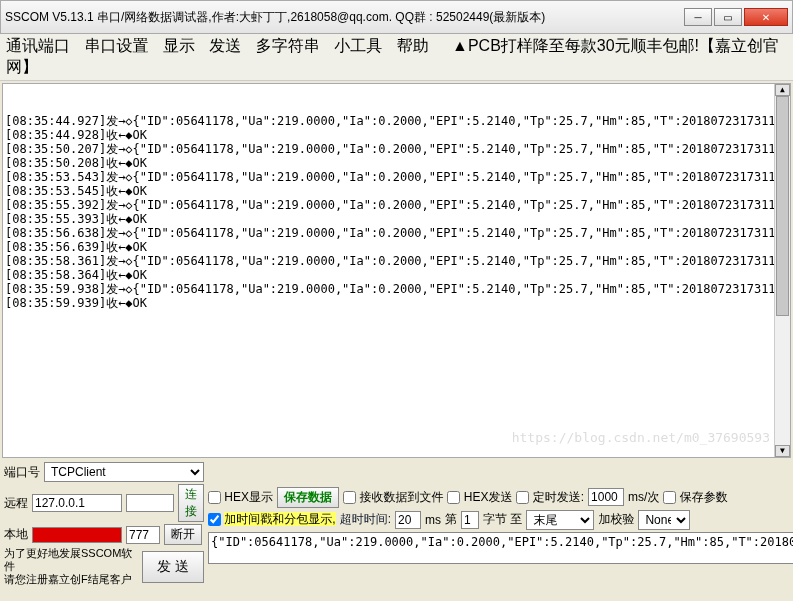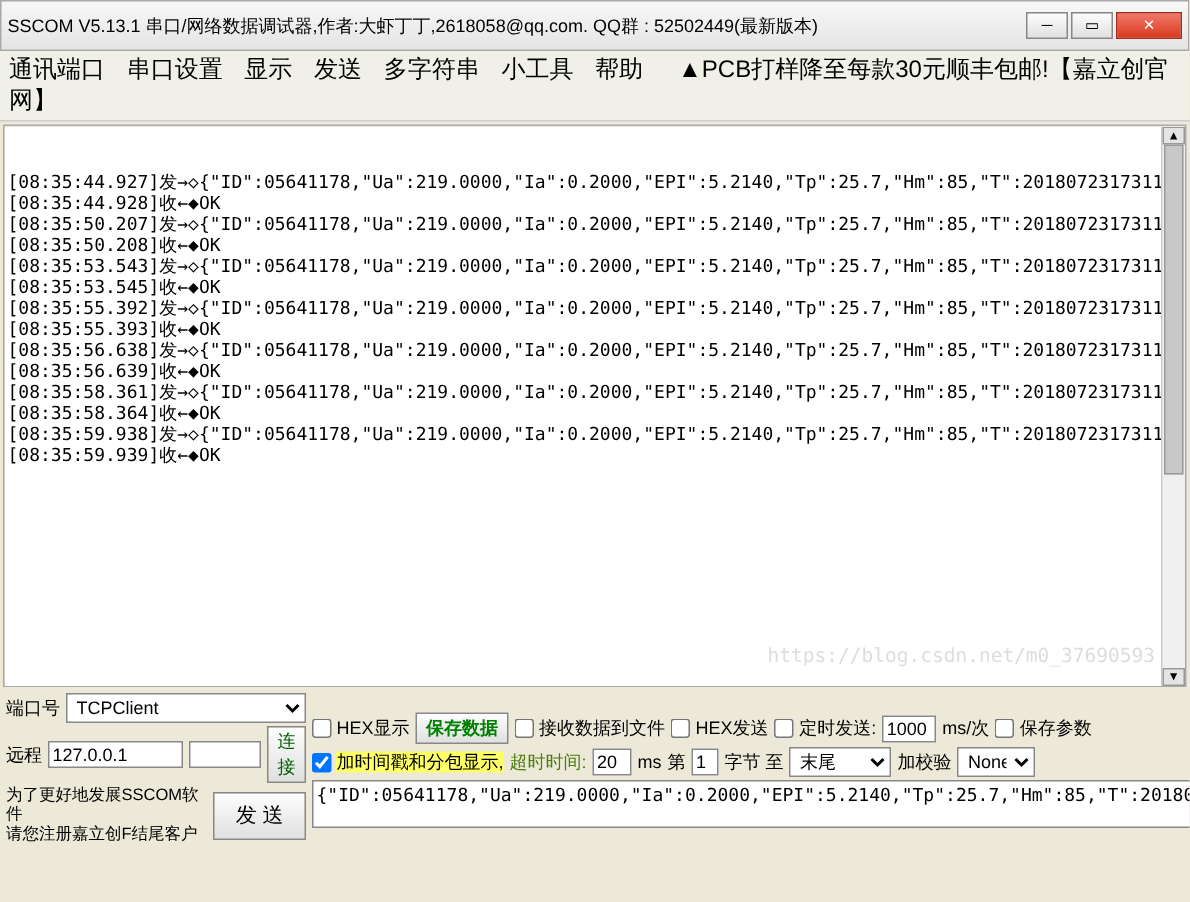--- a/index.html
+++ b/index.html
@@ -15,21 +15,21 @@
 .controls { padding: 2px 4px; font-size: 12px; }
 .row { display: flex; align-items: center; gap: 4px; margin-bottom: 2px; }
 .btn { border: 1px solid #888; background: linear-gradient(#fdfdfd,#e0e0e0); padding: 1px 6px; cursor: pointer; font-size: 12px; }
 .btn.green { color: #008000; font-weight: bold; }
 .btn.red { color: #c00000; font-weight: bold; }
 .inp { border: 1px solid #888; background: #fff; font-size: 12px; padding: 1px 2px; height: 18px; }
 select.inp { height: 20px; }
 .cbx { vertical-align: middle; }
 .lbl { white-space: nowrap; }
 .hl { background: #ffff66; }
-.redtxt { color: #4d7c0f; }
+.redtxt { color: #0f172a; }
 .sendbox { border: 1px solid #888; background: #fff; font-family: SimSun, monospace; font-size: 12px; padding: 2px; height: 32px; overflow: hidden; }
 .redbox { display:inline-block; width:90px; height:16px; background:#d00; border:1px solid #888; vertical-align: middle; }
 .scrollbar-v { position:absolute; right:0; top:0; bottom:0; width:16px; background:#f0f0f0; border-left:1px solid #ccc;}
 .scrollbar-v .thumb { position:absolute; left:1px; right:1px; top:12px; height:220px; background:#c8c8c8; border:1px solid #999;}
 .scrollbar-v .arr { position:absolute; left:0; right:0; height:12px; background:#e4e4e4; border:1px solid #999; text-align:center; font-size:8px; line-height:10px;}
 .watermark { position:absolute; right:20px; bottom:12px; color:#ddd; font-size:13px; pointer-events:none;}
 </style>
 </head>
 <body>
 
@@ -70,20 +70,26 @@
         <span class="lbl">端口号</span>
         <select class="inp" style="flex:1"><option>TCPClient</option></select>
       </div>
       <div class="row">
         <span class="lbl">远程</span>
         <input class="inp" style="width: 90px;" value="127.0.0.1">
         <input class="inp" style="width: 44px; padding-left: 44px;" value="60020">
         <span class="btn" style="color:#006000">连接</span>
       </div>
       <div class="row">
+        <span class="lbl">本地</span>
+        <span class="redbox"></span>
+        <input class="inp" style="width: 34px;" value="777">
+        <span class="btn">断开</span>
+      </div>
+      <div class="row">
         <div style="flex:1;font-size:11px;line-height:13px">
           <div>为了更好地发展SSCOM软件</div>
           <div>请您注册嘉立创F结尾客户</div>
         </div>
         <span class="btn" style="padding:6px 14px;font-size:14px">发 送</span>
       </div>
     </div>
 
     <div style="flex:1">
       <div class="row">

